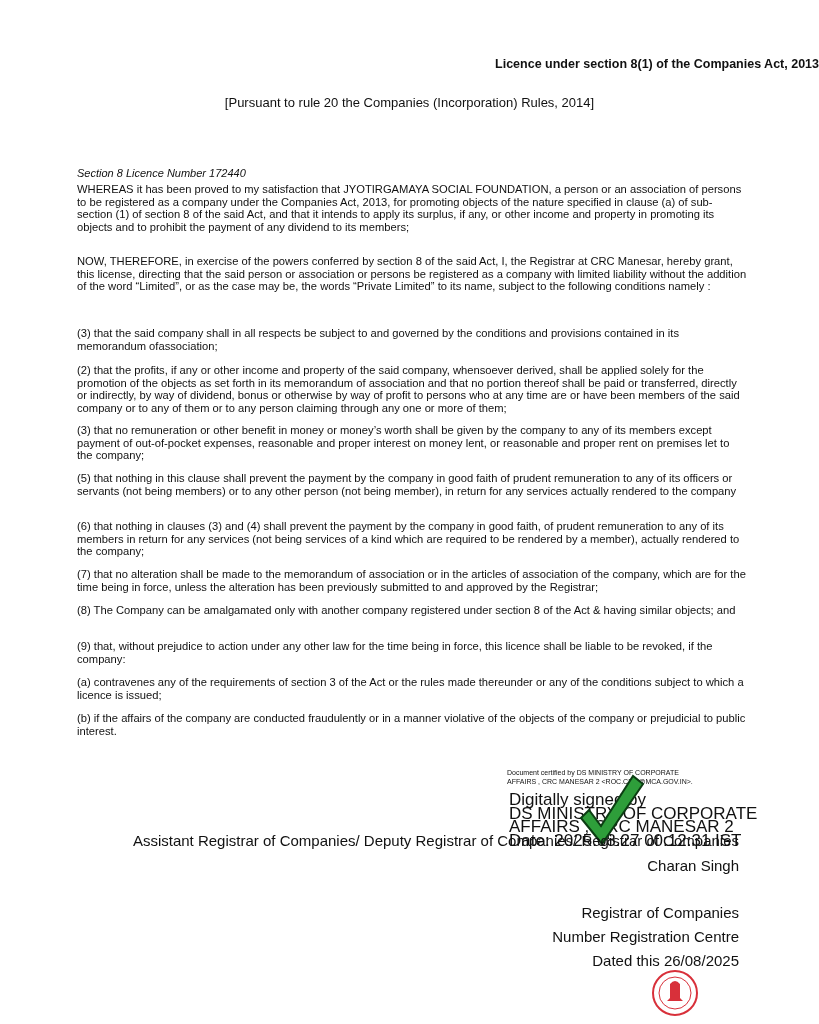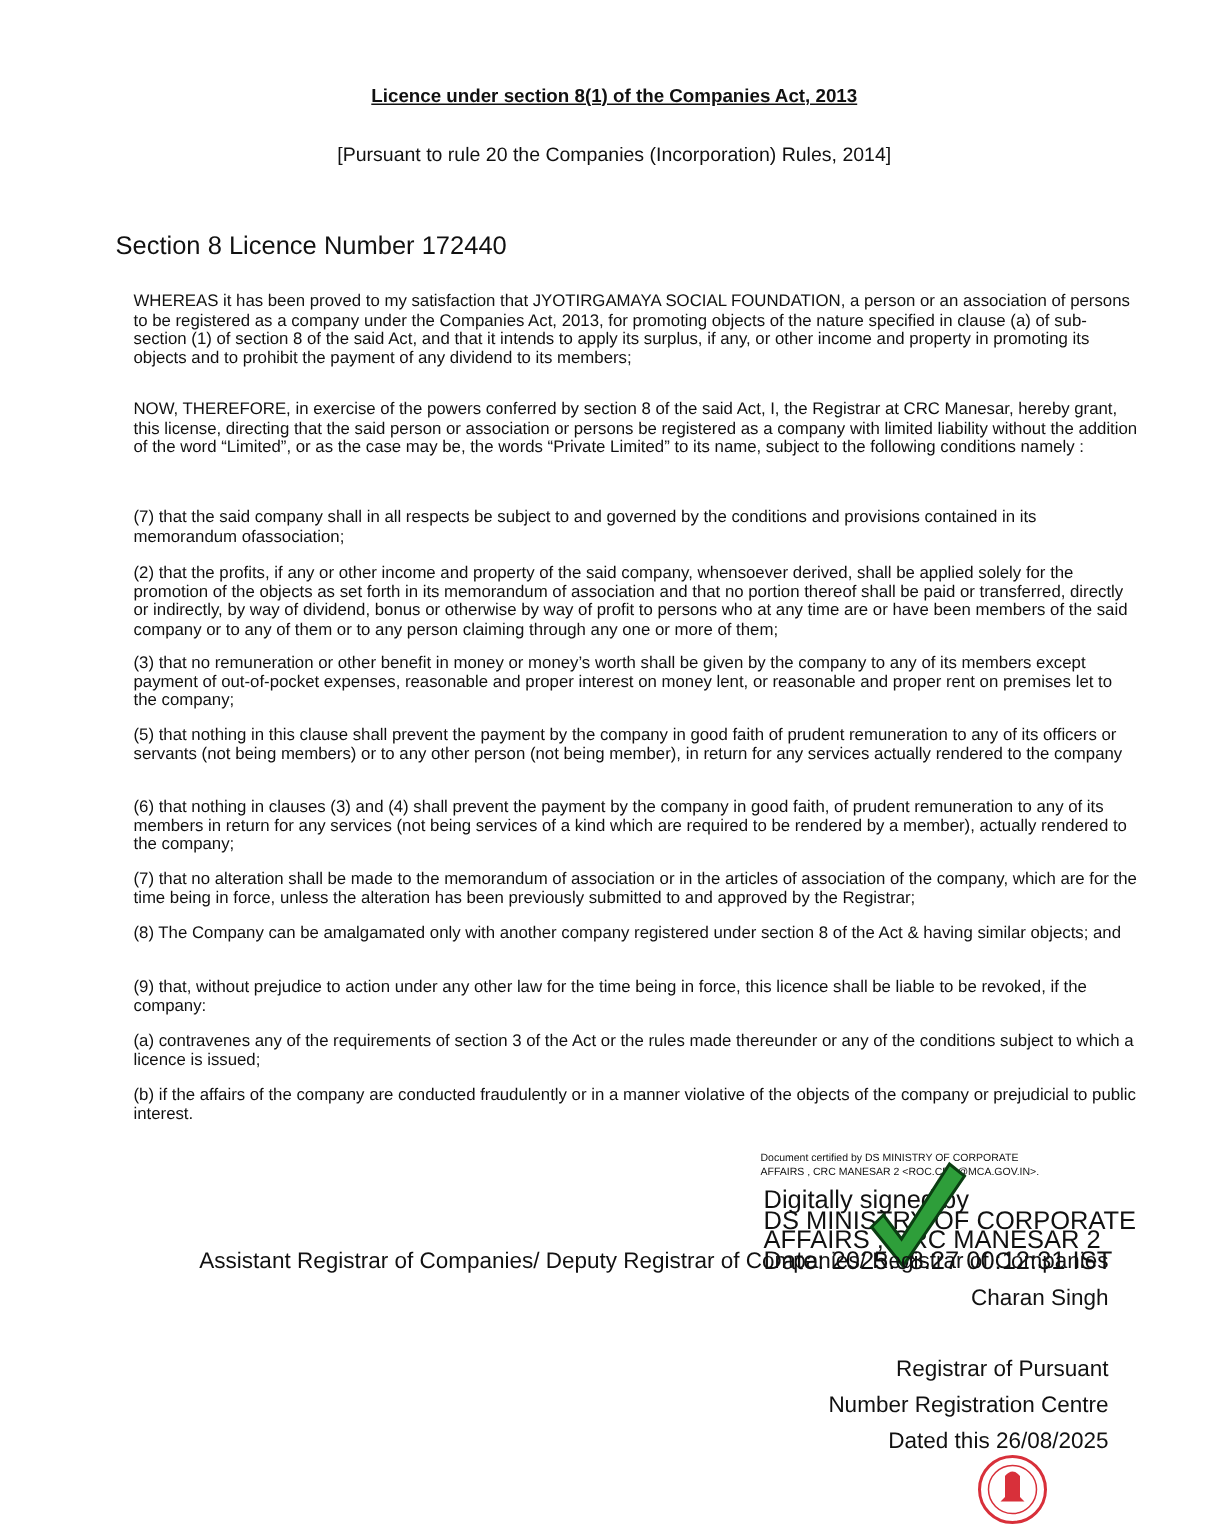--- a/index.html
+++ b/index.html
@@ -1,38 +1,38 @@
 <!DOCTYPE html>
 <html><head>
 <meta charset="utf-8">
 <style>
   html, body { margin: 0; padding: 0; background: #ffffff; }
   body { width: 819px; height: 1024px; position: relative; overflow: hidden;
          font-family: "Liberation Sans", sans-serif; color: #111; }
-  .title { position: absolute; top: 57px; left: 0; width: 819px; text-align: center;
-           font-weight: bold; font-size: 12.5px; text-decoration: underline; }
+  .title { position: absolute; top: 57px; left: 0; width: 819px; text-align: right;
+           font-weight: bold; font-size: 12.5px; }
   .subtitle { position: absolute; top: 95px; left: 0; width: 819px; text-align: center; font-size: 13px; }
-  .lic { position: absolute; top: 154px; left: 77px; font-size: 17px; }
-  .para { position: absolute; left: 77px; width: 670px; font-size: 11.2px; line-height: 12.6px; margin: 12px; }
+  .lic { position: absolute; top: 167px; left: 77px; font-size: 11px; font-style: italic; }
+  .para { position: absolute; left: 77px; width: 670px; font-size: 11.2px; line-height: 12.6px; margin: 0; }
   .cert-small { position: absolute; left: 507px; top: 769px; font-size: 7px; line-height: 8.5px; width: 220px; }
   .signed { position: absolute; left: 509px; top: 793px; font-size: 17px; line-height: 13.5px; }
   .check { position: absolute; left: 575px; top: 770px; }
   .right { position: absolute; right: 80px; font-size: 15px; text-align: right; white-space: nowrap; }
   .seal { position: absolute; left: 650px; top: 968px; }
 </style>
 </head>
 <body>
 
 <div class="title">Licence under section 8(1) of the Companies Act, 2013</div>
 <div class="subtitle">[Pursuant to rule 20 the Companies (Incorporation) Rules, 2014]</div>
 <div class="lic">Section 8 Licence Number 172440</div>
 
 <p class="para" style="top:183px">WHEREAS it has been proved to my satisfaction that JYOTIRGAMAYA SOCIAL FOUNDATION, a person or an association of persons to be registered as a company under the Companies Act, 2013, for promoting objects of the nature specified in clause (a) of sub-section (1) of section 8 of the said Act, and that it intends to apply its surplus, if any, or other income and property in promoting its objects and to prohibit the payment of any dividend to its members;</p>
 <p class="para" style="top:255px">NOW, THEREFORE, in exercise of the powers conferred by section 8 of the said Act, I, the Registrar at CRC Manesar, hereby grant, this license, directing that the said person or association or persons be registered as a company with limited liability without the addition of the word “Limited”, or as the case may be, the words “Private Limited” to its name, subject to the following conditions  namely :</p>
-<p class="para" style="top:327px">(7) that the said company shall in all respects be subject to and governed by the conditions and provisions contained in its memorandum ofassociation;</p>
+<p class="para" style="top:327px">(3) that the said company shall in all respects be subject to and governed by the conditions and provisions contained in its memorandum ofassociation;</p>
 <p class="para" style="top:364px">(2) that the profits, if any or other income and property of the said company, whensoever derived, shall be applied solely for the promotion of the objects as set forth in its memorandum of association and that no portion thereof shall be paid or transferred, directly or indirectly, by way of dividend, bonus or otherwise by way of profit to persons who at any time are or have been members of the said company or to any of them or to any person claiming through any one or more of them;</p>
 <p class="para" style="top:424px">(3) that no remuneration or other benefit in money or money’s worth shall be given by the company to any of its members except payment of out-of-pocket expenses, reasonable and proper interest on money lent, or reasonable and proper rent on premises let to the company;</p>
 <p class="para" style="top:472px">(5) that nothing in this clause shall prevent the payment by the company in good faith of prudent remuneration to any of its officers or servants (not being members) or to any other person (not being member), in return for any services actually rendered to the company</p>
 <p class="para" style="top:520px">(6) that nothing in clauses (3) and (4) shall prevent the payment by the company in good faith, of prudent remuneration to any of its members in return for any services (not being services of a kind which are required to be rendered by a member), actually rendered to the company;</p>
 <p class="para" style="top:568px">(7) that no alteration shall be made to the memorandum of association or in the articles of association of the company, which are for the time being in force, unless the alteration has been previously submitted to and approved by the Registrar;</p>
 <p class="para" style="top:604px">(8) The Company can be amalgamated only with another company registered under section 8 of the Act &amp; having similar objects; and</p>
 <p class="para" style="top:640px">(9) that, without prejudice to action under any other law for the time being in force, this licence shall be liable to be revoked, if the company:</p>
 <p class="para" style="top:676px">(a) contravenes any of the requirements of section 3 of the Act or the rules made thereunder or any of the conditions subject to which a licence is issued;</p>
 <p class="para" style="top:712px">(b) if the affairs of the company are conducted fraudulently or in a manner violative of the objects of the company or prejudicial to public interest.</p>
 
@@ -47,21 +47,21 @@
   <div>AFFAIRS , CRC MANESAR 2</div>
   <div>Date: 2025.08.27 00:12:31 IST</div>
 </div>
 
 <svg class="check" width="70" height="80" viewBox="0 0 70 80">
   <path d="M6 48 L14 40 L26 56 L58 6 L68 14 L27 74 Z" fill="#2e9e3a" stroke="#0b3d12" stroke-width="2"></path>
 </svg>
 
 <div class="right" style="top:857px">Charan  Singh</div>
 <div class="right" style="top:832px">Assistant Registrar of Companies/ Deputy Registrar of Companies/ Registrar of Companies</div>
-<div class="right" style="top:904px">Registrar of Pursuant</div>
+<div class="right" style="top:904px">Registrar of Companies</div>
 <div class="right" style="top:928px">Number Registration Centre</div>
 <div class="right" style="top:952px">Dated this 26/08/2025</div>
 
 <svg class="seal" width="50" height="50" viewBox="0 0 50 50">
   <circle cx="25" cy="25" r="22" fill="none" stroke="#d8303a" stroke-width="2"></circle>
   <circle cx="25" cy="25" r="16" fill="none" stroke="#d8303a" stroke-width="1"></circle>
   <path d="M20 16 Q25 10 30 16 L30 30 L33 33 L17 33 L20 30 Z" fill="#d8303a"></path>
 </svg>
 
 </body></html>

